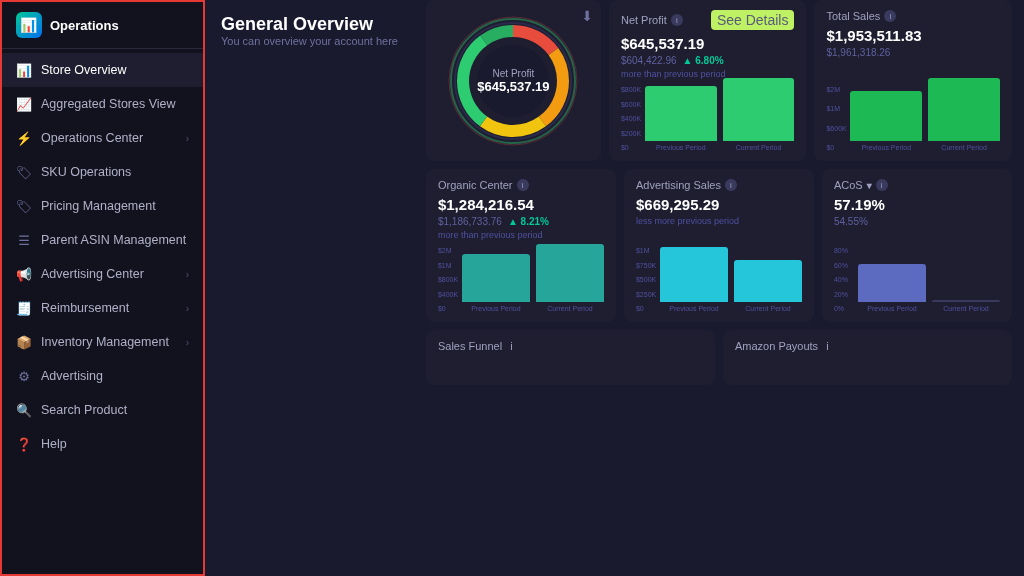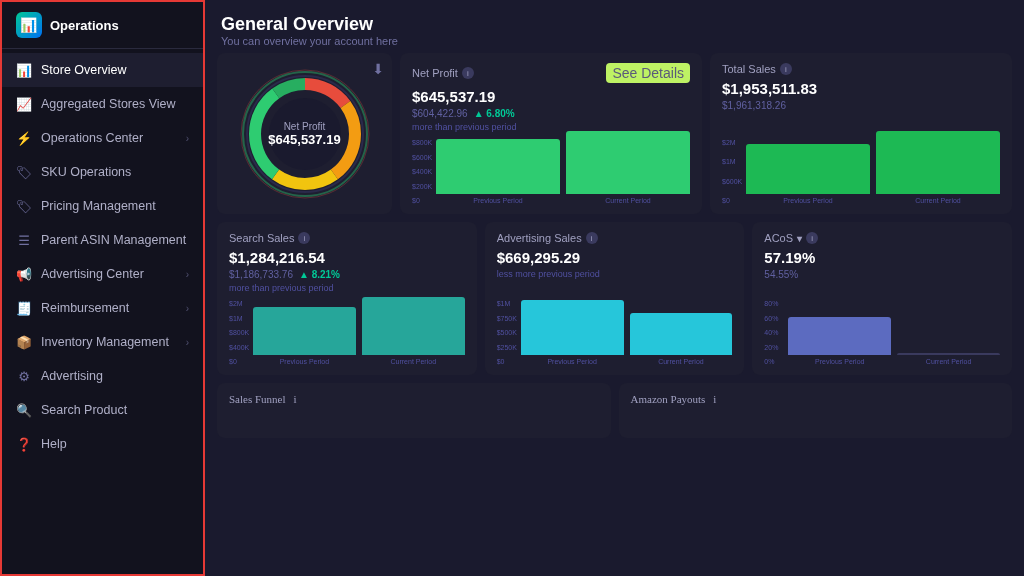--- a/index.html
+++ b/index.html
@@ -76,21 +76,21 @@
       font-size: 10px;
       color: #505070;
     }
 
     
     .main {
       flex: 1;
       background: #1a1a2e;
       overflow: hidden;
       display: flex;
-      flex-direction: column;
+      flex-direction: row;
     }
     .main-header {
       padding: 14px 16px 6px;
     }
     .main-header h1 {
       font-size: 18px;
       font-weight: 700;
       color: #fff;
     }
     .main-header p {
@@ -286,21 +286,20 @@
       padding: 10px 12px;
       flex: 1;
       min-height: 55px;
     }
     .bottom-title {
       font-size: 11px;
       color: #a0a0c0;
       display: flex;
       align-items: center;
       gap: 8px;
-      font-family: Liberation Serif, serif;
     }
   </style>
 </head>
 <body>
 
 <nav class="sidebar">
   <div class="sidebar-logo">
     <div class="logo-icon">📊</div>
     <span>Operations</span>
   </div>
@@ -468,21 +467,21 @@
           </div>
         </div>
       </div>
     </div>
 
     <div class="metric-row">
 
       <div class="metric-card">
         <div class="metric-header">
           <div class="metric-title">
-            <span>Search Sales</span>
+            <span>Organic Center</span>
             <span class="info-icon">i</span>
           </div>
         </div>
         <div class="metric-main">$1,284,216.54</div>
         <div class="metric-sub">
           <span class="metric-prev">$1,186,733.76</span>
           <span class="metric-change up">▲ <span>8.21%</span></span>
         </div>
         <div class="metric-note">more than previous period</div>
         <div class="bar-chart">

